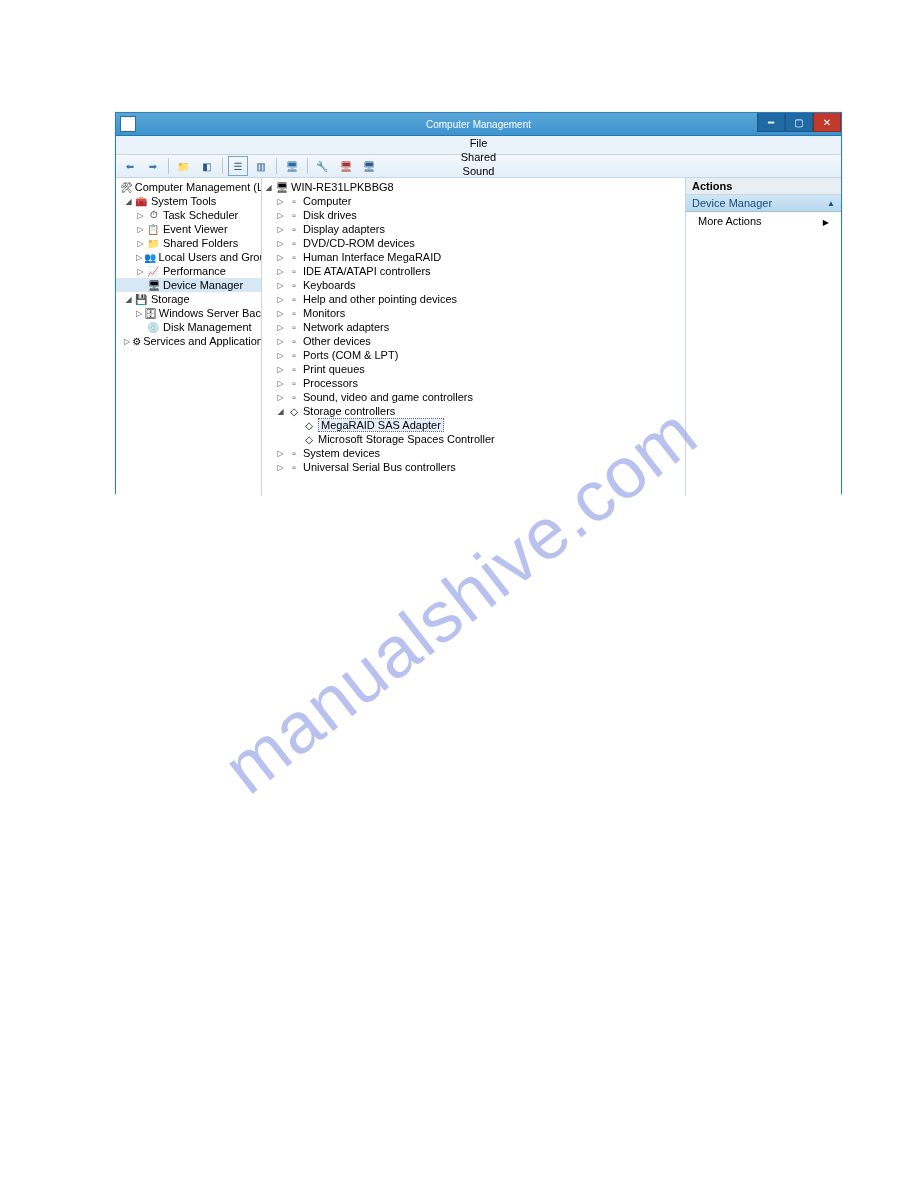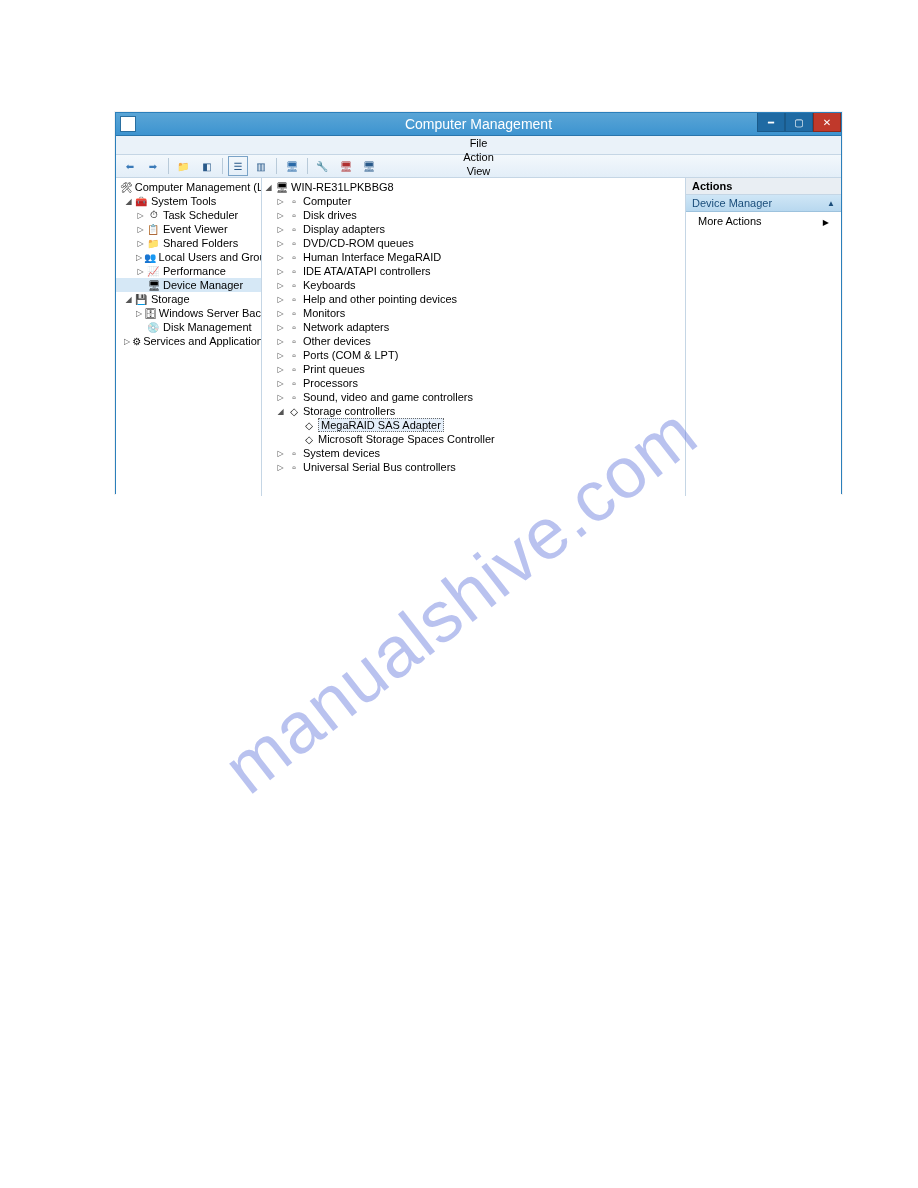--- a/index.html
+++ b/index.html
@@ -36,21 +36,21 @@
     width: 14px; height: 14px;
     margin: 0 4px;
     background: #fff;
     border: 1px solid #2a6fa0;
   }
   .titlebar .title {
     position: absolute;
     left: 0; right: 0;
     text-align: center;
     color: #fff;
-    font-size: 14px;
+    font-size: 10px;
     pointer-events: none;
   }
   .win-controls {
     position: absolute;
     right: 0; top: 0;
     display: flex;
     height: 18px;
   }
   .win-btn {
     width: 26px;
@@ -212,22 +212,22 @@
     <div class="title">Computer Management</div>
     <div class="win-controls">
       <div class="win-btn win-min">━</div>
       <div class="win-btn win-max">▢</div>
       <div class="win-btn win-close">✕</div>
     </div>
   </div>
 
   <div class="menubar">
     <span>File</span>
-    <span>Action</span>
-    <span>View</span>
+    <span>Shared</span>
+    <span>Sound</span>
     <span>Disk</span>
   </div>
 
   <div class="toolbar">
     <div class="tbtn" style="color:#3a7ab8">⬅</div>
     <div class="tbtn" style="color:#3a7ab8">➡</div>
     <div class="tsep"></div>
     <div class="tbtn" style="color:#d0a020">📁</div>
     <div class="tbtn">◧</div>
     <div class="tsep"></div>
@@ -321,21 +321,21 @@
             <span>Disk drives</span>
           </div>
           <div class="tree-row" style="padding-left: 14px;">
             <span class="exp">▷</span>
             <span class="iconbox">▫</span>
             <span>Display adapters</span>
           </div>
           <div class="tree-row" style="padding-left: 14px;">
             <span class="exp">▷</span>
             <span class="iconbox">▫</span>
-            <span>DVD/CD-ROM queues</span>
+            <span>DVD/CD-ROM devices</span>
           </div>
           <div class="tree-row" style="padding-left: 14px;">
             <span class="exp">▷</span>
             <span class="iconbox">▫</span>
             <span>Human Interface MegaRAID</span>
           </div>
           <div class="tree-row" style="padding-left: 14px;">
             <span class="exp">▷</span>
             <span class="iconbox">▫</span>
             <span>IDE ATA/ATAPI controllers</span>

